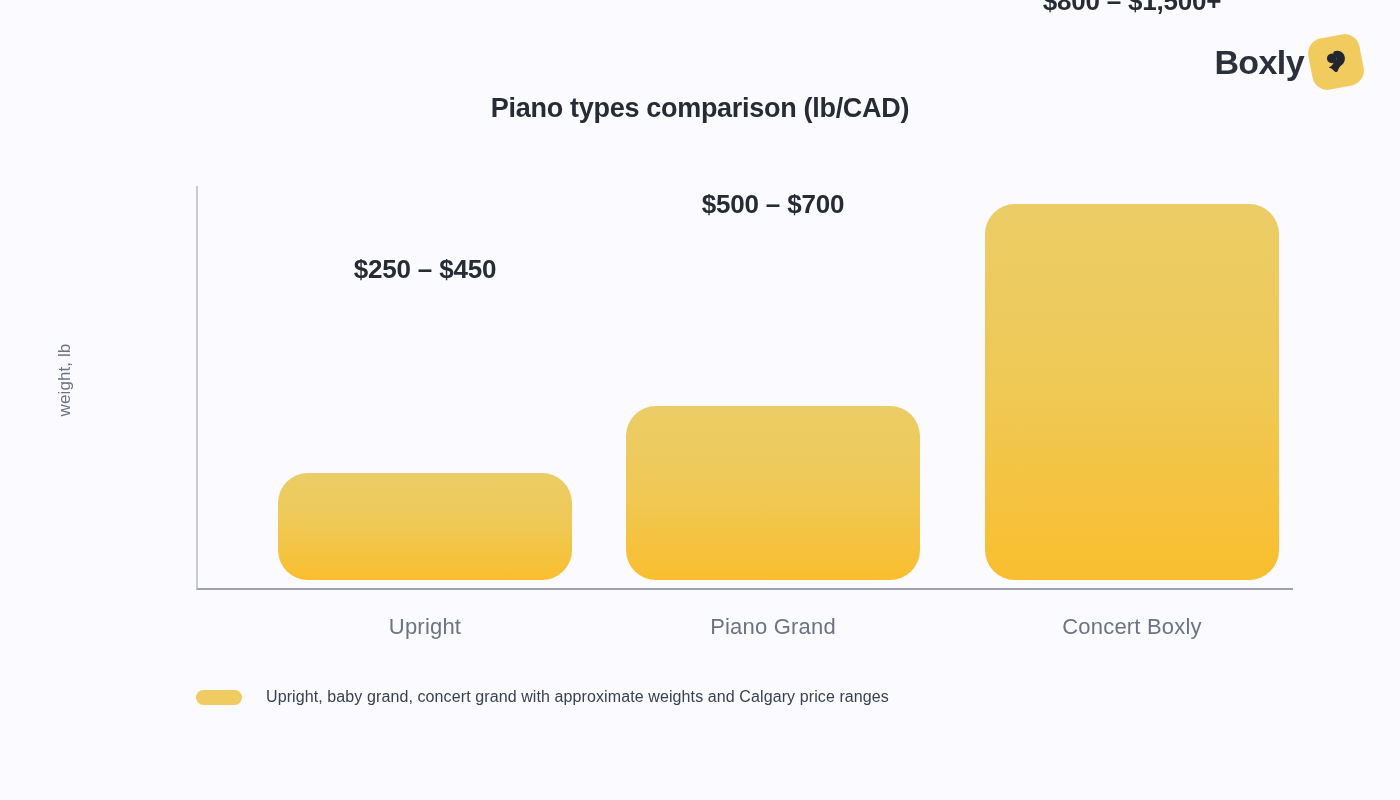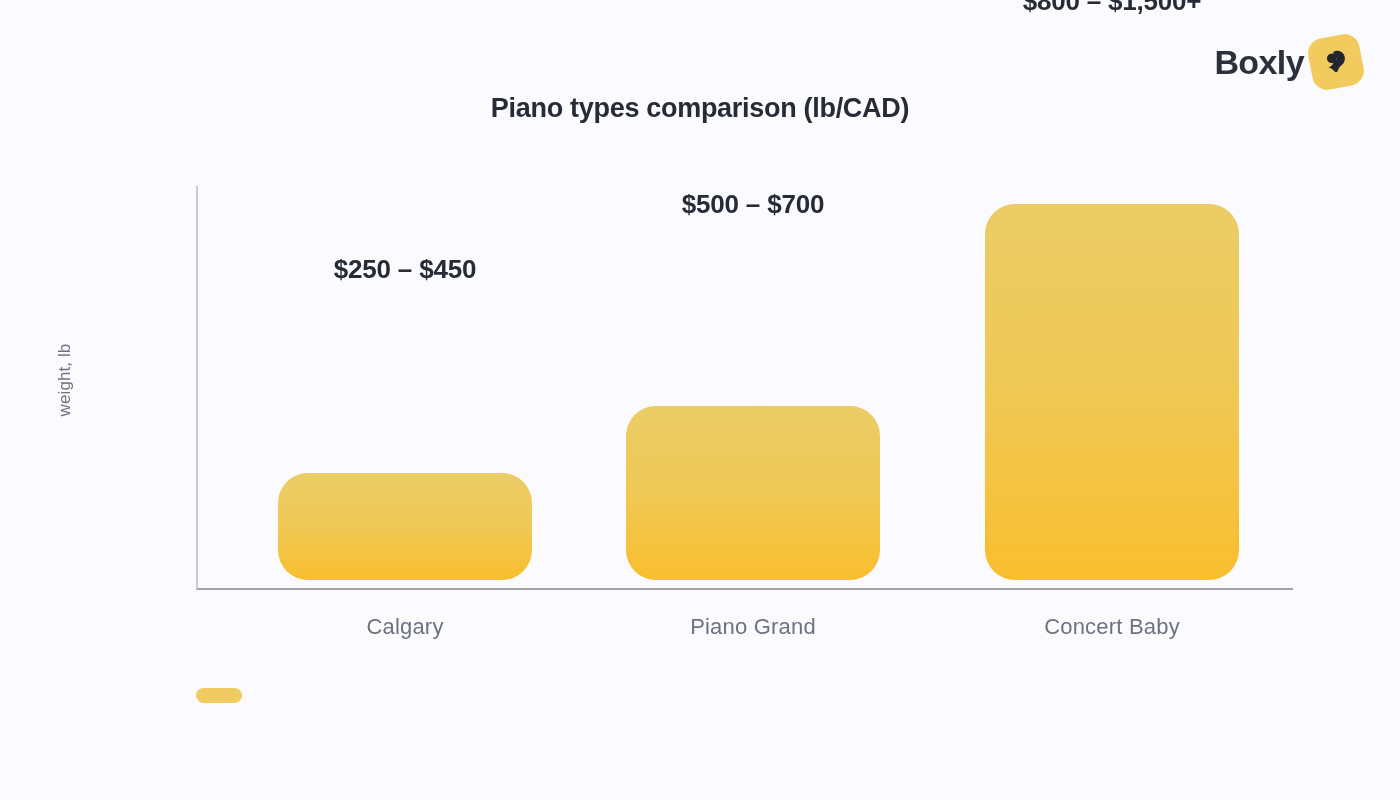--- a/index.html
+++ b/index.html
@@ -95,20 +95,21 @@
   .bars {
     position: absolute;
     left: 196px;
     top: 186px;
     width: 1097px;
     height: 402px;
   }
   .bar-group {
     position: absolute;
     bottom: 0;
+    padding-left: 40px;
   }
   .bar {
     position: absolute;
     bottom: 8px;
     left: 0;
     width: 100%;
     border-radius: 30px;
     background: linear-gradient(180deg, #EBCC66 0%, #EFC956 48%, #F9BE2E 100%);
   }
   .bar-value {
@@ -179,32 +180,33 @@
   
 </div>
 
 <div class="plot"></div>
 
 <div class="bars">
 
   <div class="bar-group" style="left:82px; width:254px; height:402px">
     <div class="bar-value" style="top:68px">$250 – $450</div>
     <div class="bar" style="height:107px"></div>
-    <div class="bar-cat" style="top:428px">Calgary</div>
+    <div class="bar-cat" style="top:428px">Upright</div>
   </div>
 
   <div class="bar-group" style="left:430px; width:254px; height:402px">
     <div class="bar-value" style="top:3px">$500 – $700</div>
     <div class="bar" style="height:174px"></div>
     <div class="bar-cat" style="top:428px">Piano Grand</div>
   </div>
 
   <div class="bar-group" style="left:789px; width:254px; height:402px">
     <div class="bar-value" style="top:-200px">$800 – $1,500+</div>
     <div class="bar" style="height:376px"></div>
-    <div class="bar-cat" style="top:428px">Concert Baby</div>
+    <div class="bar-cat" style="top:428px">Concert Boxly</div>
   </div>
 
 </div>
 
 <div class="legend">
   <div class="legend-swatch"></div>
+  <div class="legend-label">Upright, baby grand, concert grand with approximate weights and Calgary price ranges</div>
 </div>
 
 </body></html>

